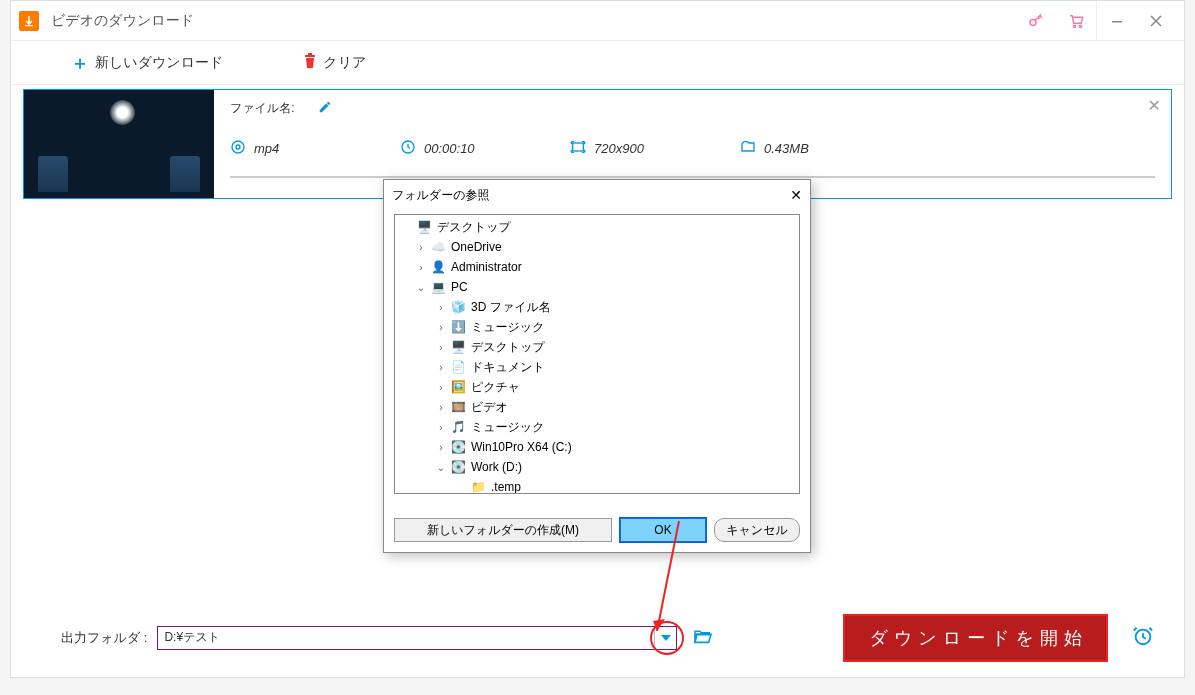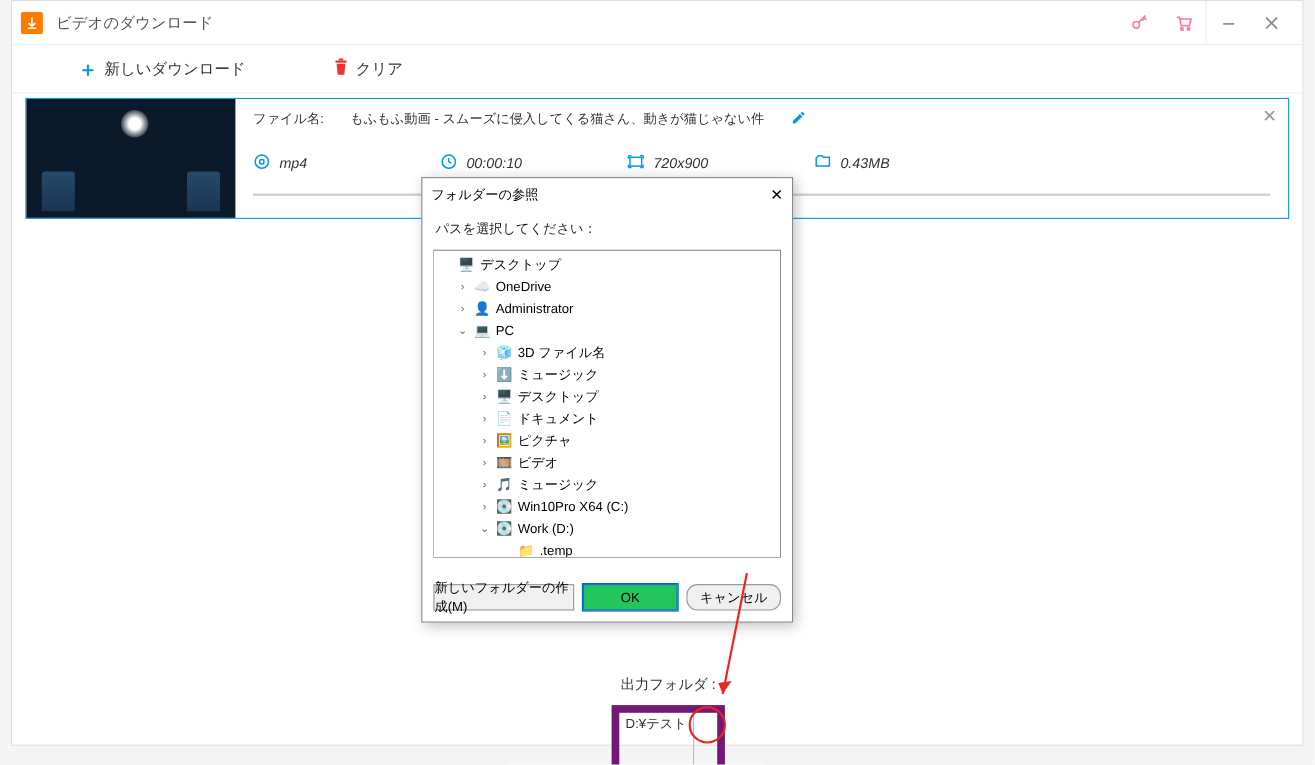--- a/index.html
+++ b/index.html
@@ -32,40 +32,40 @@
   .item-body { flex:1; padding: 10px 16px; }
   .filename-row { display:flex; align-items:center; gap:24px; color:#333; font-size:12px; }
   .pencil { color:#0099e5; }
   .meta-row { display:flex; align-items:center; gap: 0; margin-top: 22px; font-size:13px; color:#333;font-style:italic; }
   .meta { display:flex; align-items:center; gap:8px; width: 170px; }
   .meta .mi { color:#0099e5; }
   .progress { margin-top: 18px; height:2px; background:#ccc; }
   .item-close { position:absolute; top:6px; right:10px; color:#999; font-size:16px; cursor:pointer; }
 
   
-  .dialog { position: absolute; top: 160px; left: 372px; width: 338px; background:#fff; border:1px solid #888; box-shadow: 3px 3px 12px rgba(0,0,0,.25); }
+  .dialog { position: absolute; top: 178px; left: 372px; width: 428px; background:#fff; border:1px solid #888; box-shadow: 3px 3px 12px rgba(0,0,0,.25); }
   .dlg-title { height: 30px; display:flex; align-items:center; justify-content:space-between; padding: 0 8px; font-size:12px; }
   .dlg-close { font-size:14px; cursor:pointer; }
   .dlg-instr { padding: 8px 12px 6px; font-size:12px; color:#222; }
   .tree-wrap { margin: 4px 10px; border:1px solid #888; height: 280px; overflow-y:auto; background:#fff; position:relative; }
   .tree { padding: 2px 0; font-size:12px; }
   .node { display:flex; align-items:center; height:20px; padding-left: var(--ind,6px); gap:4px; white-space:nowrap; cursor:pointer; }
   .expander { width:12px; display:inline-flex; justify-content:center; color:#666; font-size:10px; }
   .nicon { width:16px; height:16px; display:inline-flex; align-items:center; justify-content:center; }
   .dlg-btns { padding: 20px 10px 10px; display:flex; gap:8px; justify-content:space-between; align-items:center; }
   .dlg-btn { border:1px solid #999; background:#f0f0f0; font-size:12px; height:24px; display:flex; align-items:center; justify-content:center; cursor:pointer; }
   .dlg-btn.new { flex:1; }
-  .dlg-btn.ok { width:86px; border:1px solid #1a6fd6; background:#22c55e; }
+  .dlg-btn.ok { width:86px; border:1px solid #1a6fd6; background:#7dd3fc; }
   .dlg-btn.ok.highlight { outline:1px solid #0066cc; }
   .dlg-btn.cancel { width:86px;border-radius:10px; }
 
   
-  .bottom { position:absolute; bottom:14px; left:0; right:0; height:50px; display:flex; align-items:center; padding: 0 30px 0 50px; gap:10px;flex-direction:column; }
+  .bottom { position:absolute; bottom:14px; left:0; right:0; height:50px; display:flex; align-items:center; padding: 0 30px 0 50px; gap:10px; }
   .out-label { font-size:13px; color:#333; }
-  .path-box { flex:0 0 520px; display:flex; border:7px solid #701a75; height:24px; position:relative; }
+  .path-box { flex:0 0 520px; display:flex; border:1px solid #701a75; height:24px; position:relative; }
   .path-text { flex:1; padding: 2px 6px; font-size:12px; color:#333; }
   .path-drop { width:22px; border-left:1px solid #bbb; display:flex; align-items:center; justify-content:center; }
   .path-drop svg { fill:#0099e5; }
   .ring { position:absolute; width:34px; height:34px; border:2px solid #e22; border-radius:50%; right:-8px; top:-6px; pointer-events:none; }
   .folder-open { color:#0099e5; margin-left:6px; cursor:pointer; }
 
   .start-btn { margin-left:auto; background:#b91c1c; color:#fff; font-size:18px; letter-spacing: 6px; padding: 10px 18px 10px 24px; border:2px solid #e22; cursor:pointer; }
   .alarm { color:#0099e5; margin-left:14px; cursor:pointer; }
 
   
@@ -134,21 +134,20 @@
   <div class="item">
     <div class="thumb">
       <div class="thumb-rail">
           <div class="chair"></div>
           <div class="chair"></div>
         </div>
     </div>
     <div class="item-body">
       <div class="filename-row">
         <span>ファイル名:</span>
-        <span>もふもふ動画 - スムーズに侵入してくる猫さん、動きが猫じゃない件</span>
         <span class="pencil">
           <svg width="14" height="14" viewBox="0 0 24 24" fill="#0099e5">
               <path d="M3 17.25V21h3.75L17.81 9.94l-3.75-3.75L3 17.25zM20.71 7.04a1 1 0 0 0 0-1.41l-2.34-2.34a1 1 0 0 0-1.41 0l-1.83 1.83 3.75 3.75 1.83-1.83z"></path>
             </svg>
         </span>
       </div>
       <div class="meta-row">
         <div class="meta">
             <span class="mi"><svg class="ic16" viewBox="0 0 24 24" fill="none" stroke="#0099e5" stroke-width="2">
                 <circle cx="12" cy="12" r="9"></circle>
@@ -180,21 +179,20 @@
       <div class="progress"></div>
     </div>
     <span class="item-close">✕</span>
   </div>
 
   <div class="dialog">
     <div class="dlg-title">
       <span>フォルダーの参照</span>
       <span class="dlg-close">✕</span>
     </div>
-    <div class="dlg-instr">パスを選択してください：</div>
     <div class="tree-wrap">
       <div class="tree">
         <div class="node" style="--ind:6px">
             <span class="expander"></span>
             <span class="nicon">🖥️</span>
             <span>デスクトップ</span>
           </div>
         <div class="node" style="--ind:20px">
             <span class="expander">›</span>
             <span class="nicon">☁️</span>

